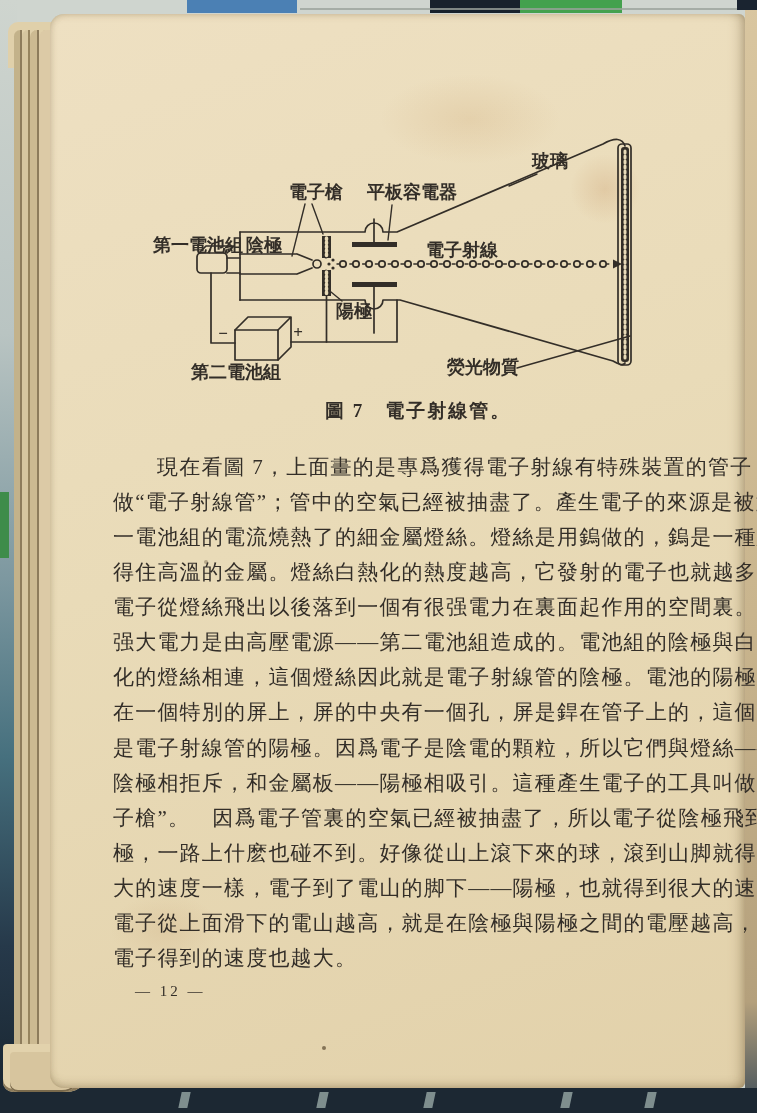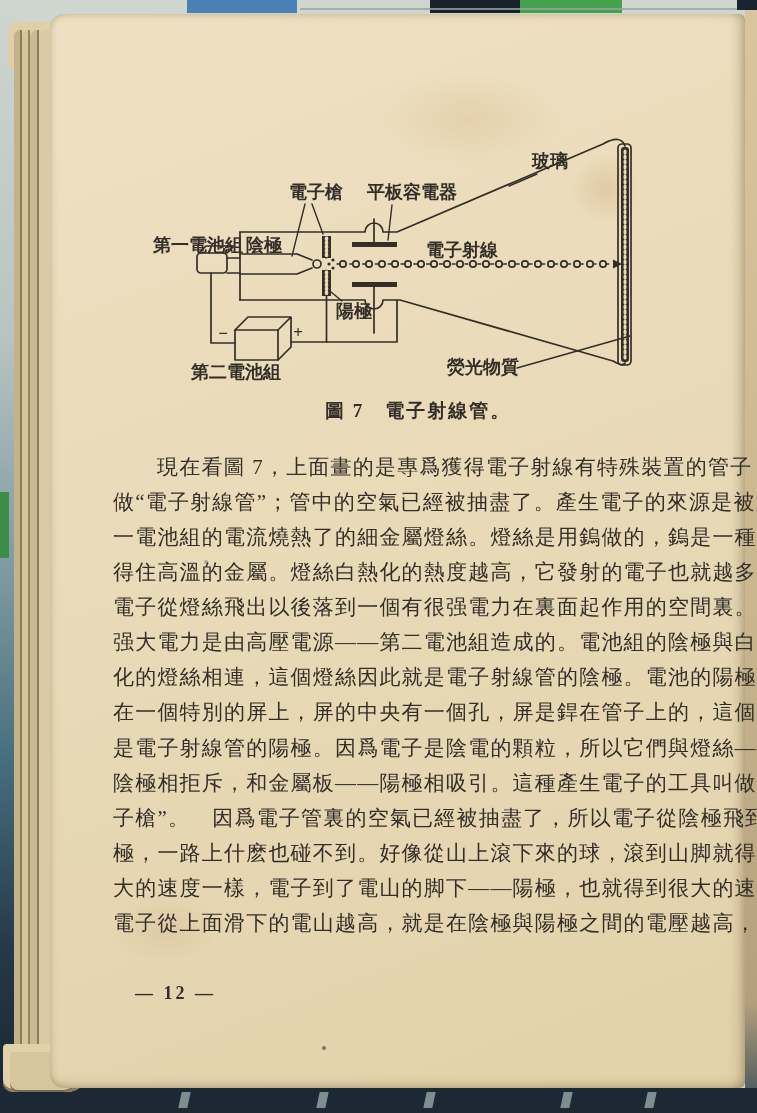--- a/index.html
+++ b/index.html
@@ -57,21 +57,21 @@
   .speck{position:absolute;width:4px;height:4px;border-radius:50%;background:#6b5a40;opacity:.8;}
   
   .figure{position:absolute;left:35px;top:116px;width:580px;height:310px;}
   .figure .lbl{font-family:"Liberation Serif","DejaVu Serif",serif;font-size:18px;font-weight:600;fill:var(--ink);text-anchor:middle;}
   .figure .cap{font-size:19px;letter-spacing:2px;font-weight:700;}
   .figure .sign{font-size:17px;font-weight:700;}
   
   .body-text{position:absolute;left:63px;top:436px;width:557px;color:var(--ink);}
   .tline{height:35.07px;line-height:35.07px;font-size:21px;letter-spacing:1.2px;white-space:nowrap;font-weight:500;}
   .tline:first-child{text-indent:44px;}
-  .page-number{position:absolute;left:85px;top:969px;font-size:18px;font-weight:700;letter-spacing:3px;color:var(--ink);}
+  .page-number{position:absolute;left:85px;top:969px;font-size:15px;font-weight:400;letter-spacing:3px;color:var(--ink);}
 </style>
 </head>
 <body>
 
 <div class="scene">
 
   <div class="strip s-teal"></div>
   <div class="strip s-blue"></div>
   <div class="strip s-navy"></div>
   <div class="strip s-green"></div>
@@ -220,17 +220,18 @@
         <div class="tline">電子從燈絲飛出以後落到一個有很强電力在裏面起作用的空間裏。這</div>
         <div class="tline">强大電力是由高壓電源——第二電池組造成的。電池組的陰極與白熱</div>
         <div class="tline">化的燈絲相連，這個燈絲因此就是電子射線管的陰極。電池的陽極是連</div>
         <div class="tline">在一個特別的屏上，屏的中央有一個孔，屏是銲在管子上的，這個屏就</div>
         <div class="tline">是電子射線管的陽極。因爲電子是陰電的顆粒，所以它們與燈絲——</div>
         <div class="tline">陰極相拒斥，和金屬板——陽極相吸引。這種產生電子的工具叫做“電</div>
         <div class="tline">子槍”。　因爲電子管裏的空氣已經被抽盡了，所以電子從陰極飛到陽</div>
         <div class="tline">極，一路上什麽也碰不到。好像從山上滾下來的球，滾到山脚就得了很</div>
         <div class="tline">大的速度一樣，電子到了電山的脚下——陽極，也就得到很大的速度。</div>
         <div class="tline">電子從上面滑下的電山越高，就是在陰極與陽極之間的電壓越高，那麽</div>
+        <div class="tline">電子得到的速度也越大。</div>
       </div>
 
     <div class="page-number">— 12 —</div>
   </div>
 </div>
 
 </body></html>

